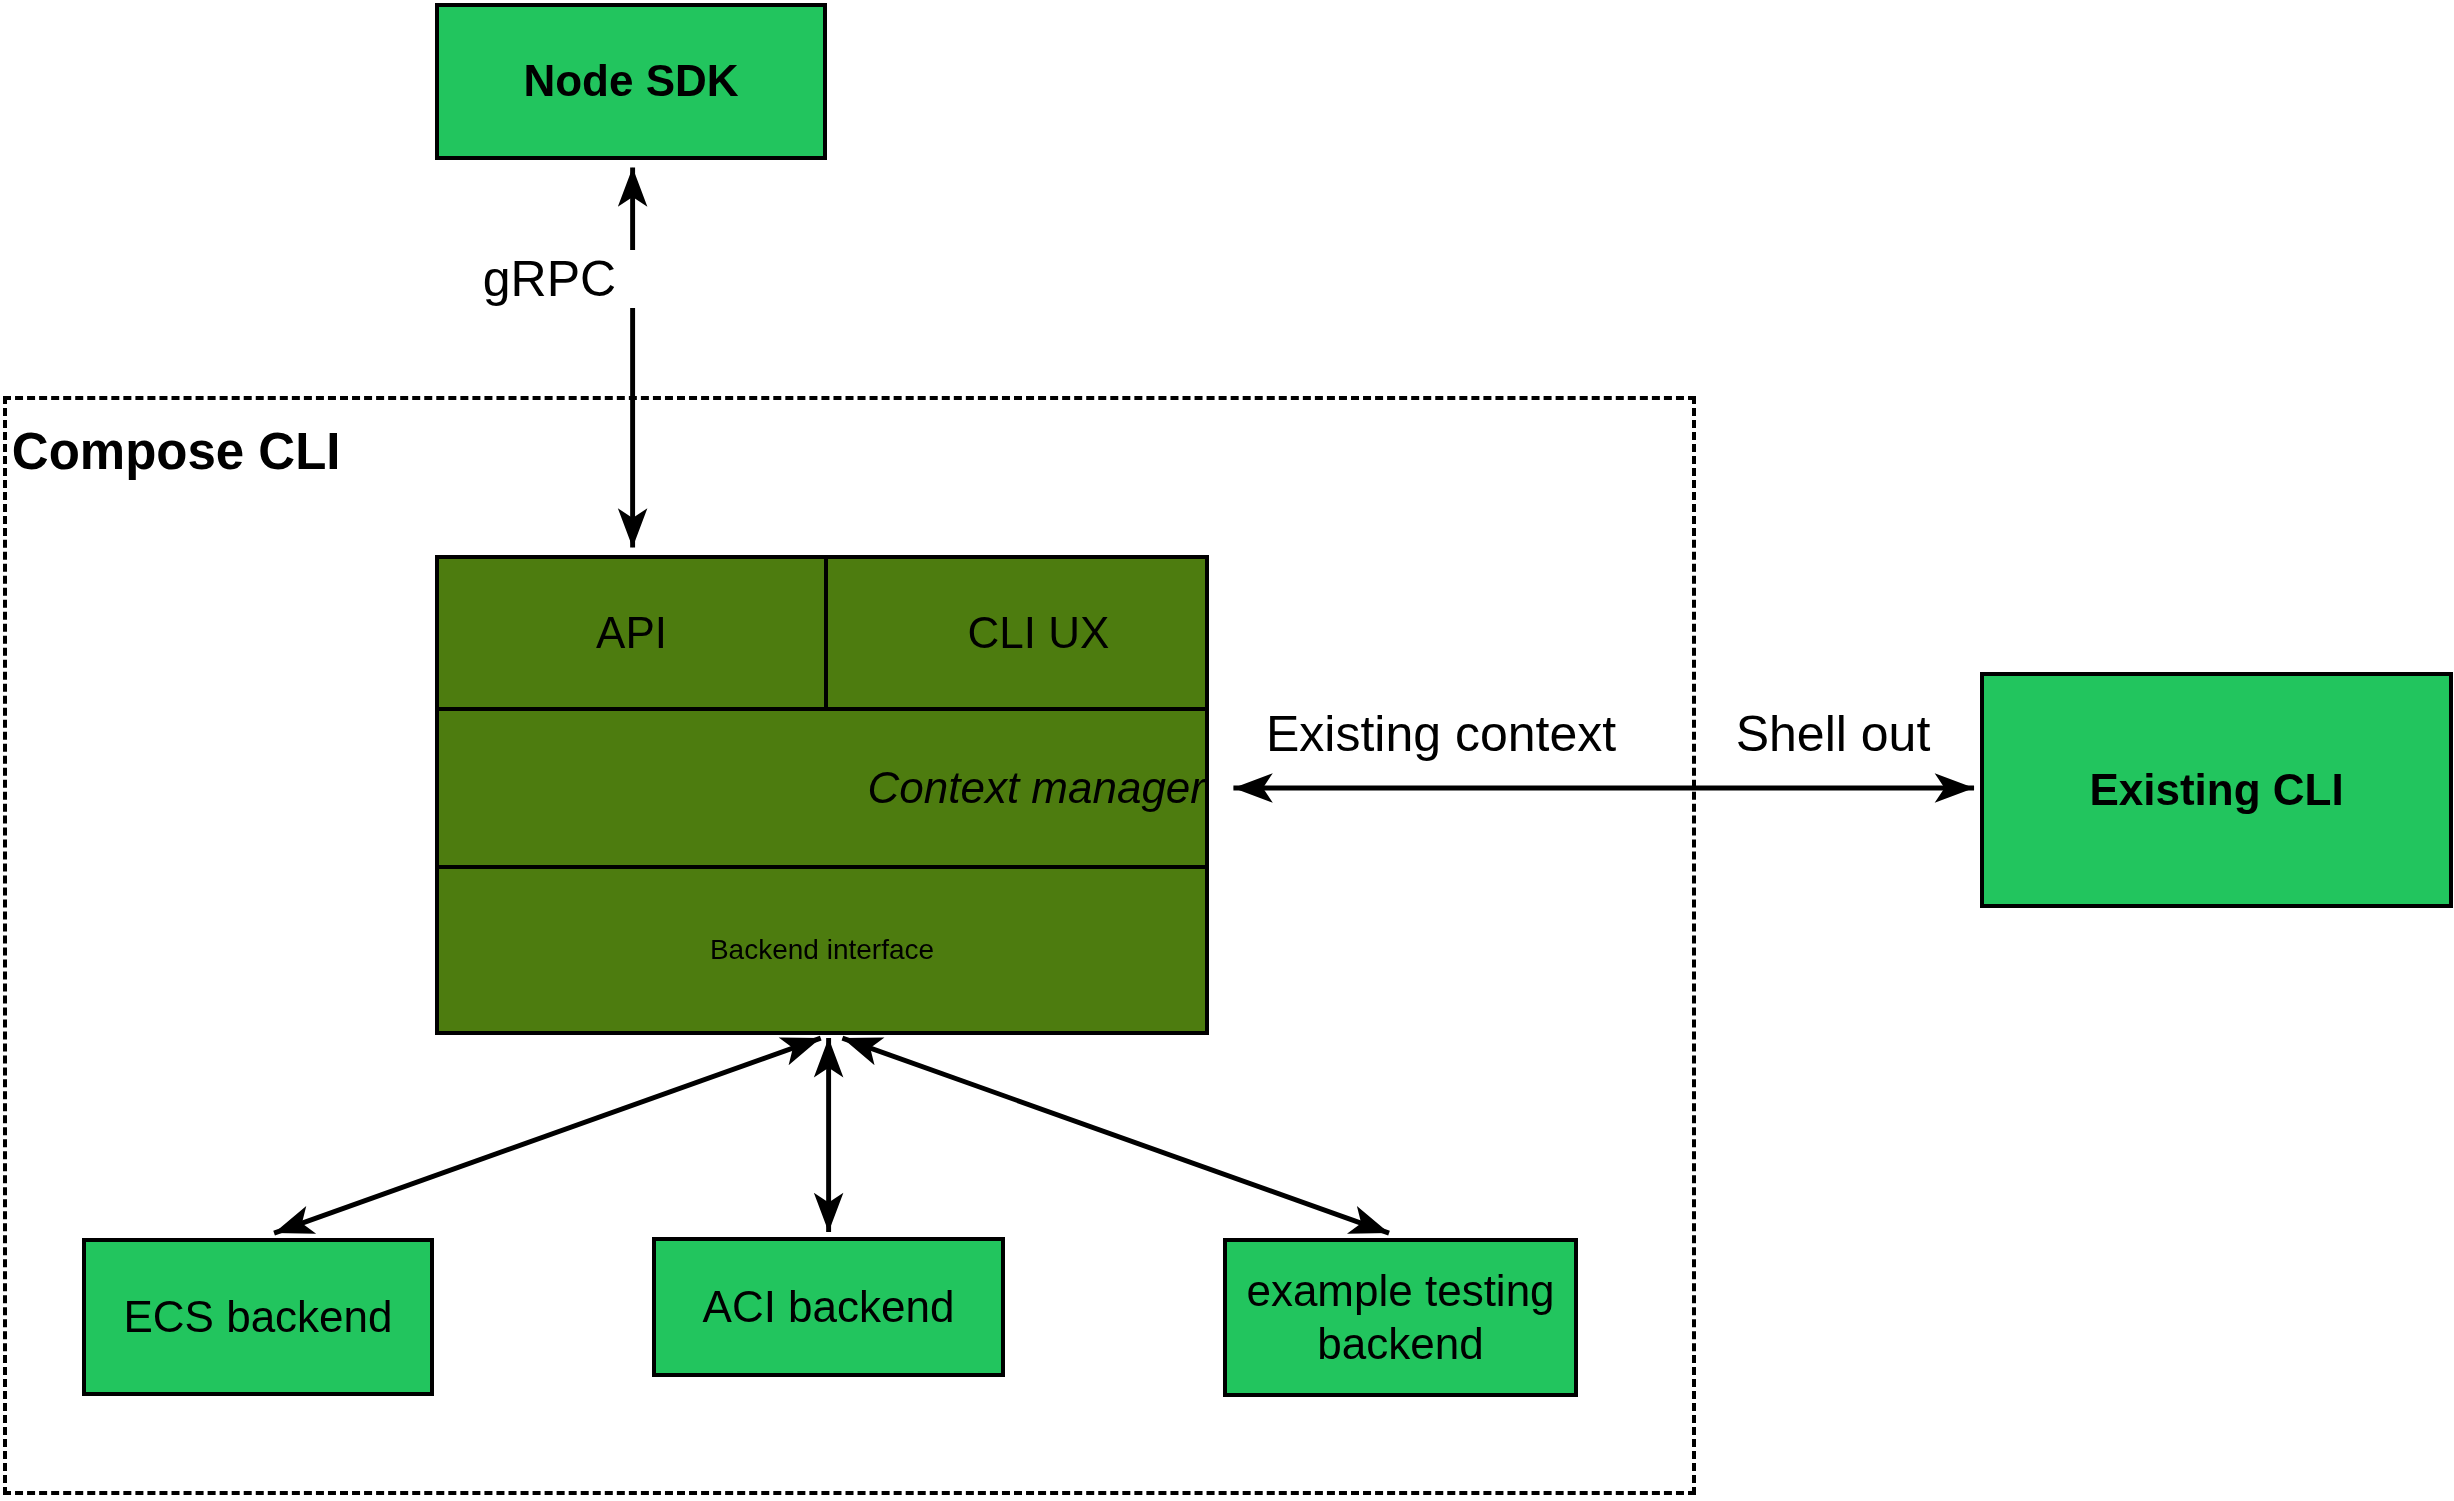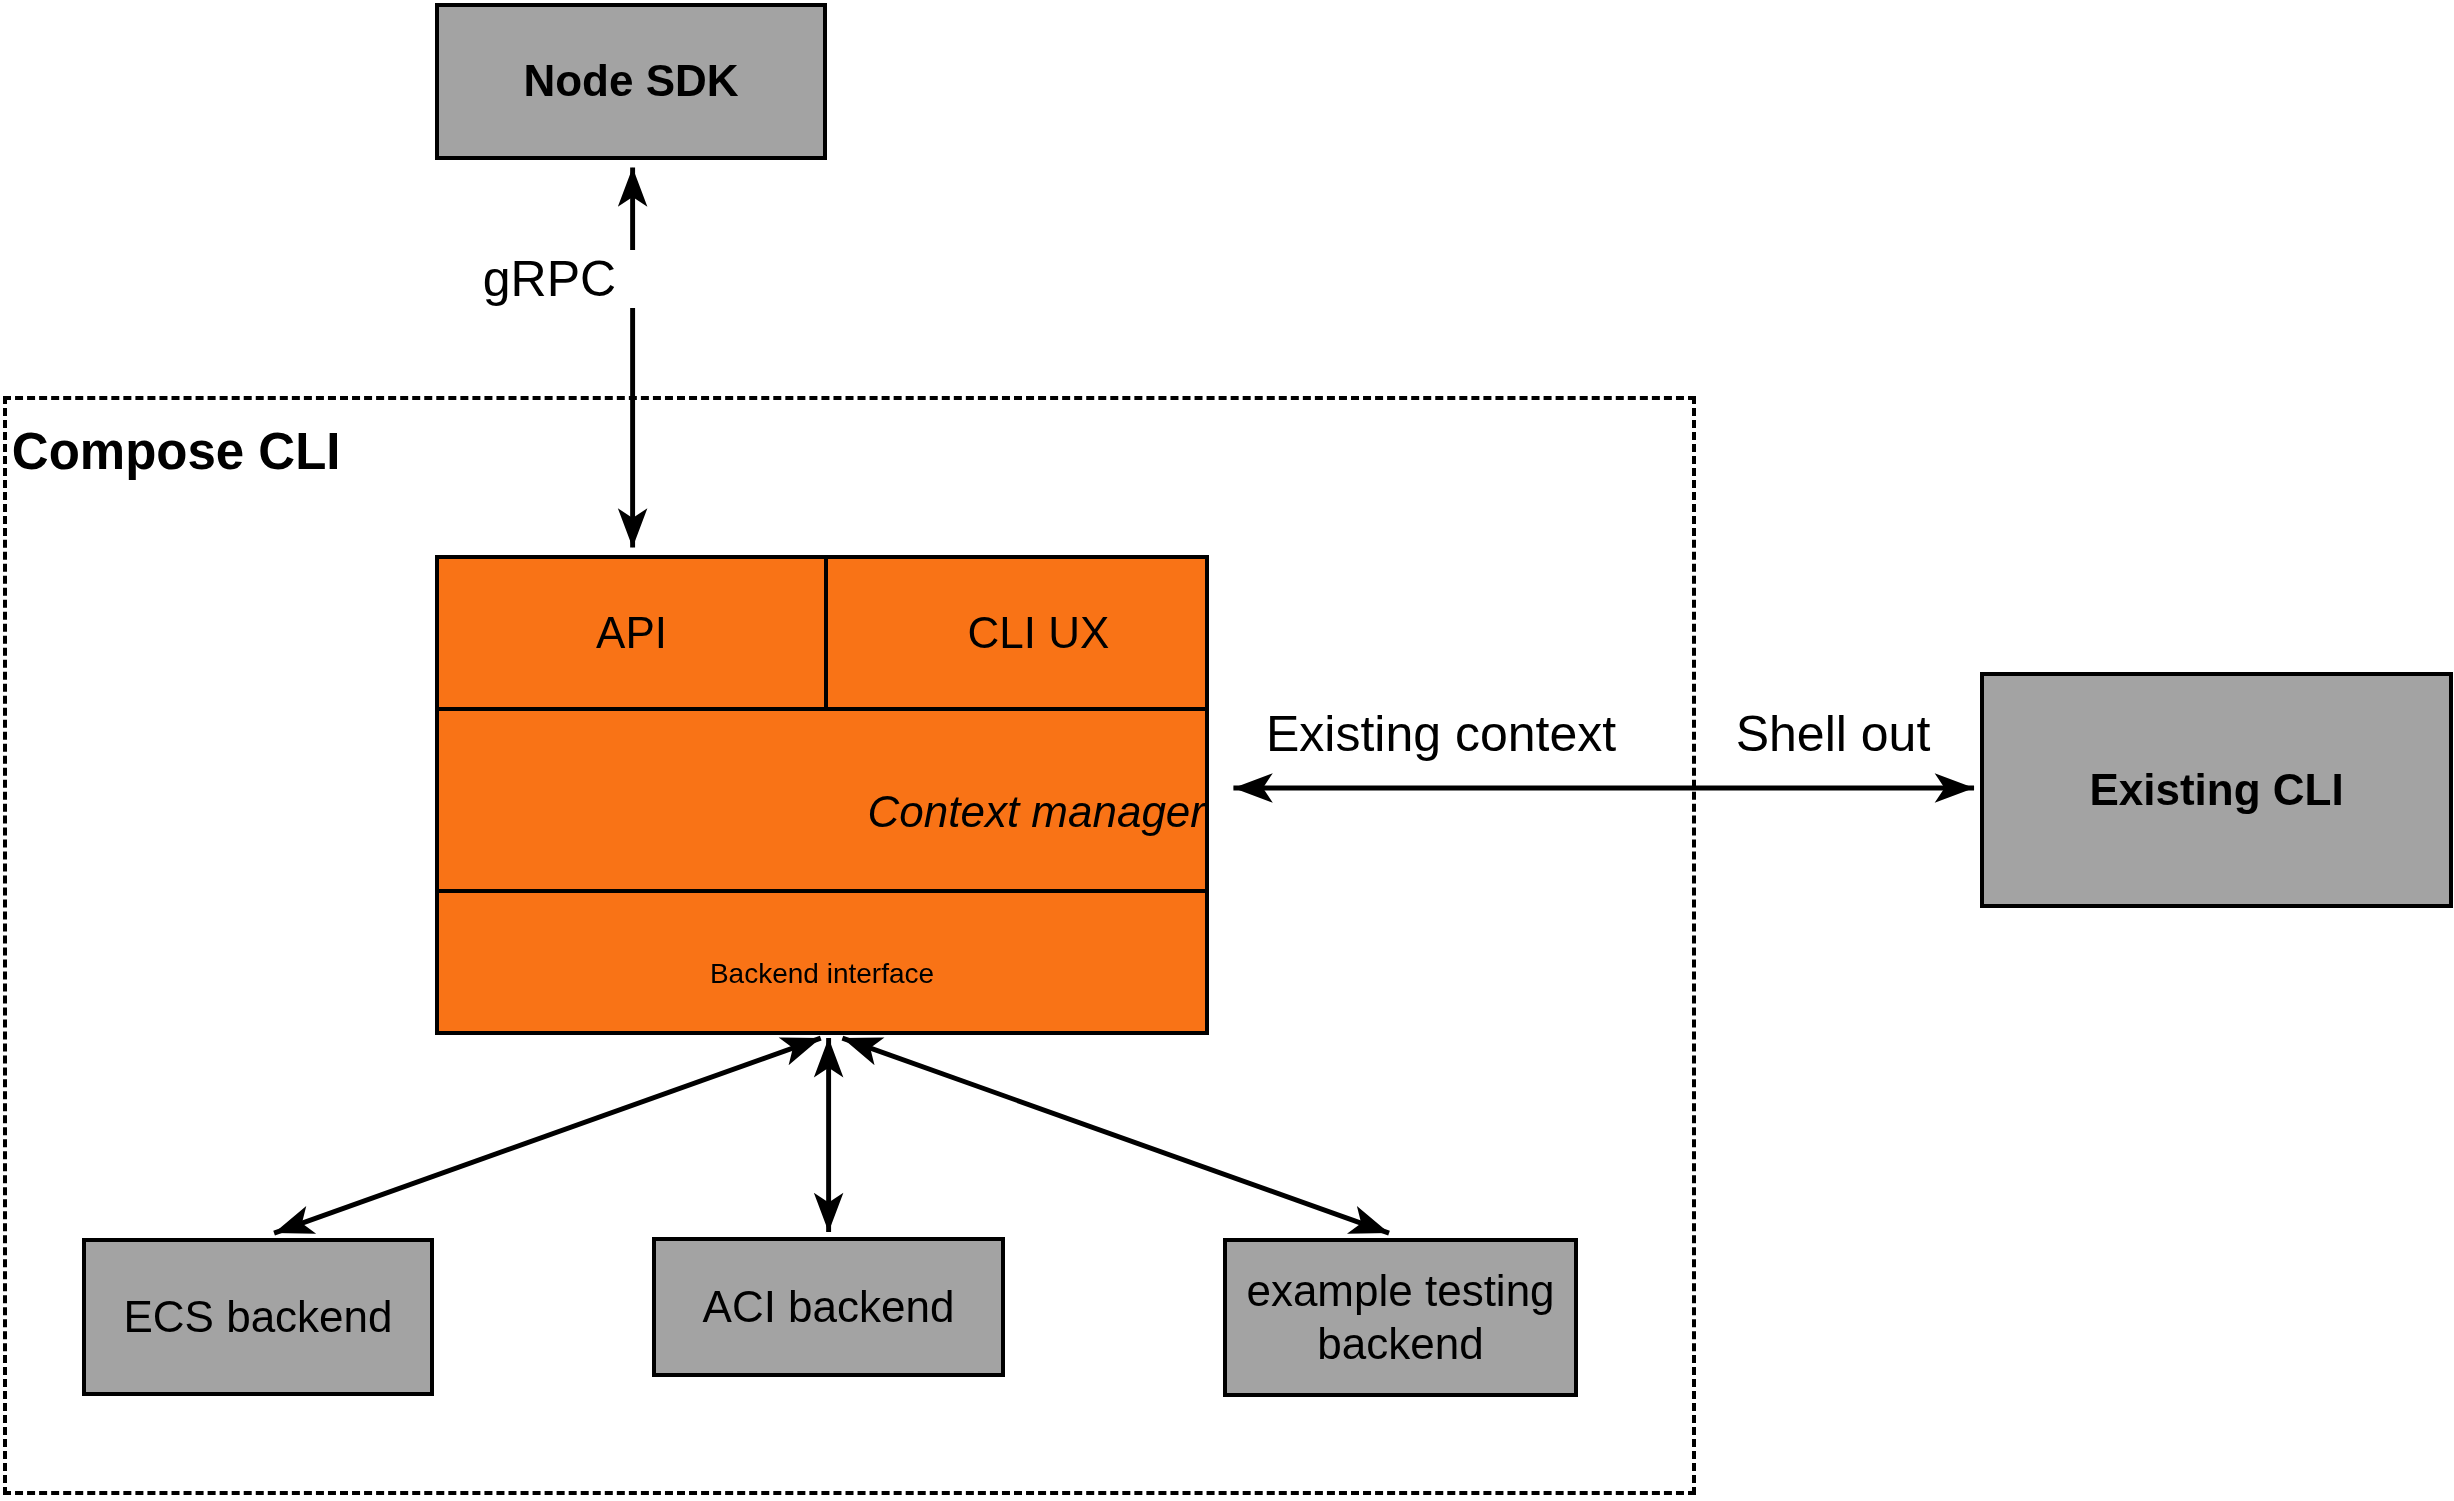--- a/index.html
+++ b/index.html
@@ -13,21 +13,21 @@
     overflow: hidden;
   }
   .edges-layer {
     position: absolute;
     left: 0; top: 0;
     width: 2455px; height: 1501px;
     pointer-events: none;
   }
   .box {
     position: absolute;
-    background: #a3a3a3;
+    background: #22c55e;
     border: 4.9px solid #000000;
     box-sizing: border-box;
     display: flex;
     align-items: center;
     justify-content: center;
     text-align: center;
     font-size: 44px;
     line-height: 1.2;
   }
   .box.bold { font-weight: bold; }
@@ -46,24 +46,23 @@
     font-weight: bold;
     white-space: nowrap;
   }
   
   .stack {
     position: absolute;
     left: 435px; top: 555px;
     width: 774px; height: 480px;
     border: 4.9px solid #000000;
     box-sizing: border-box;
-    background: #f97316;
+    background: #4d7c0f;
     display: flex;
     flex-direction: column;
-    gap: 24px;
   }
   .stack-row-top {
     height: 152px;
     border-bottom: 4.9px solid #000000;
     box-sizing: border-box;
     display: flex;
   }
   .cell {
     display: flex;
     align-items: center;

